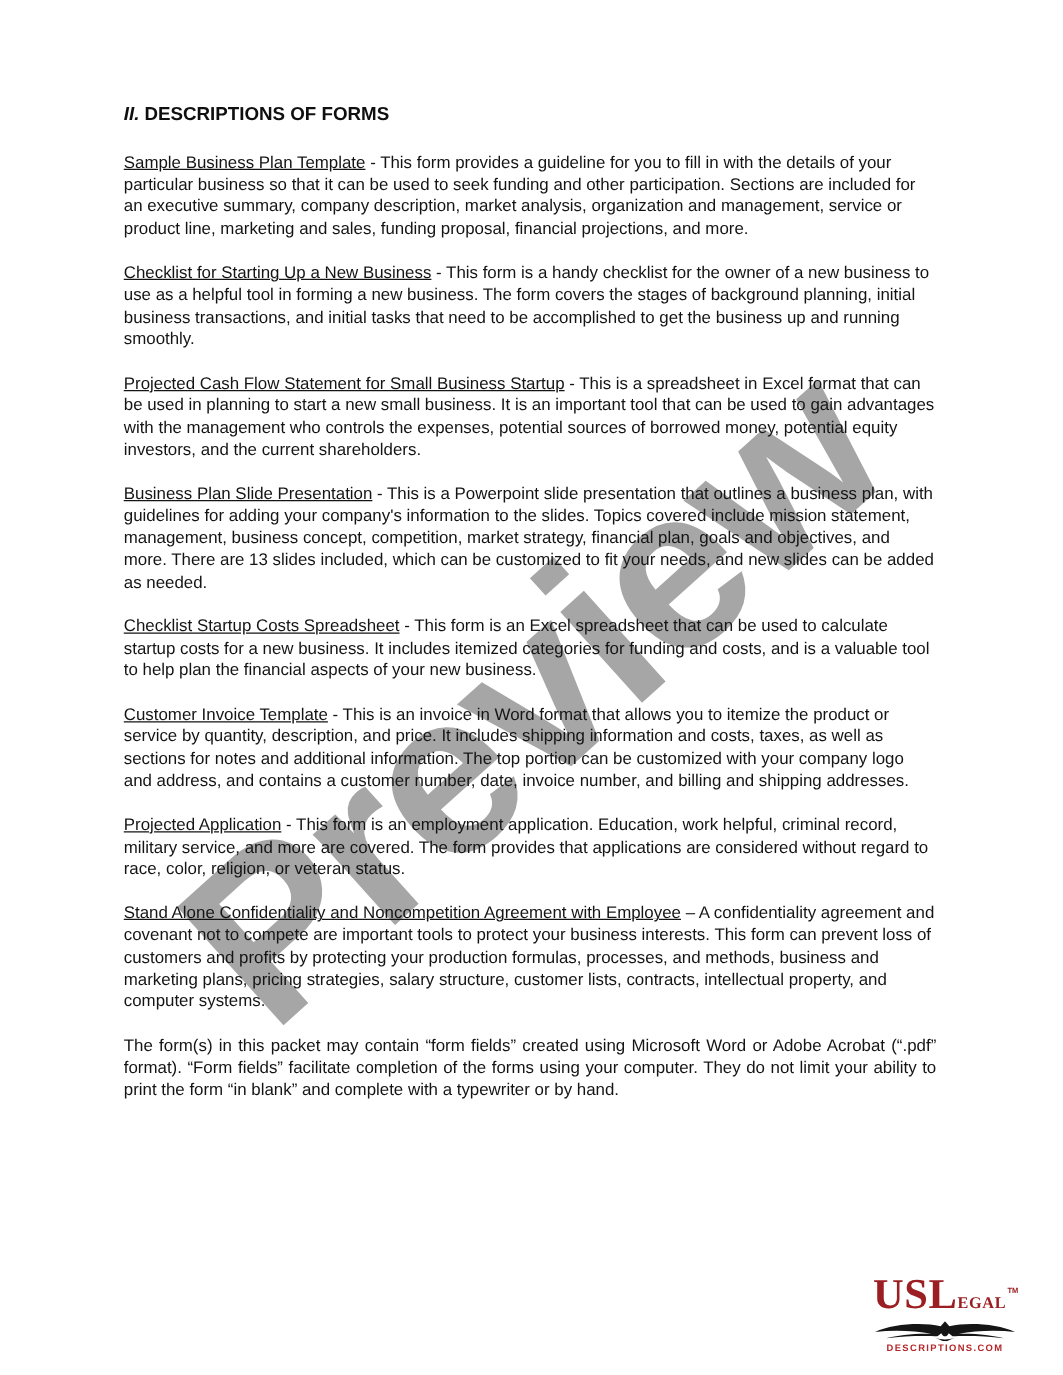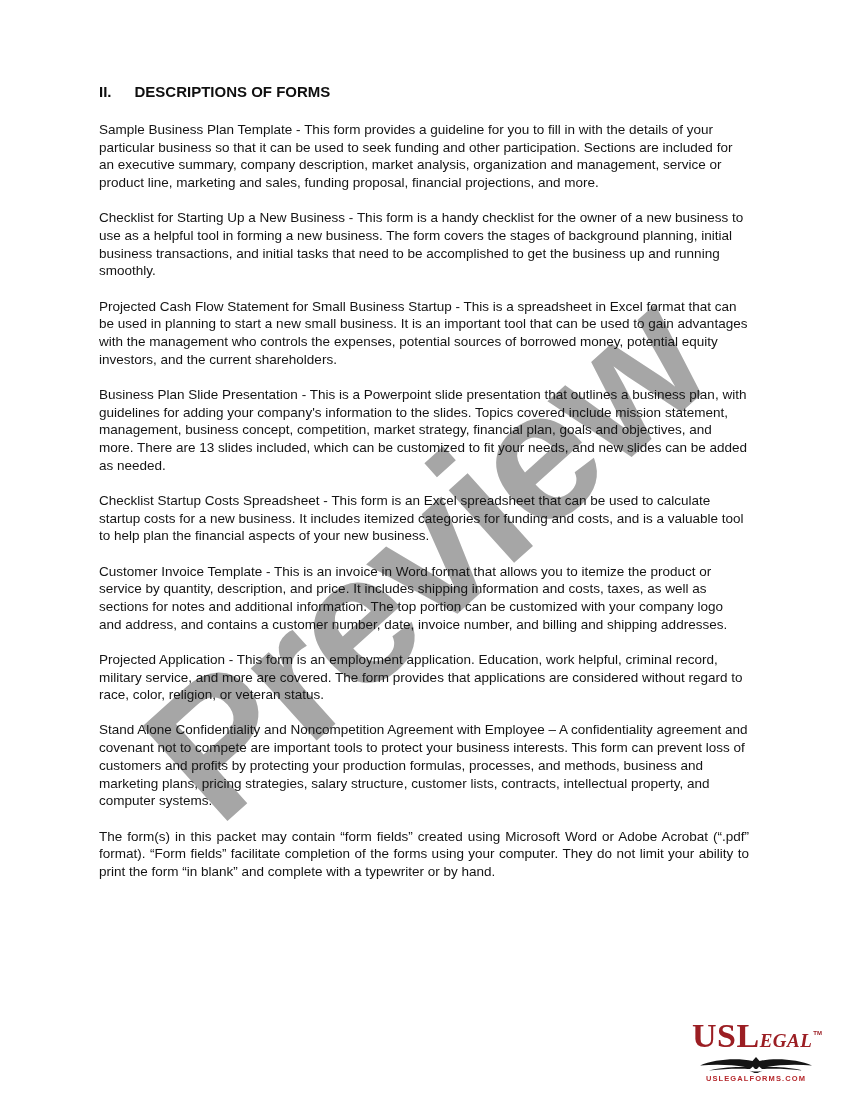--- a/index.html
+++ b/index.html
@@ -30,47 +30,47 @@
     width:650px;
     z-index:2;
   }
   .sec-heading{
     font-size:15px;
     font-weight:700;
     line-height:18px;
     margin:0 0 20px 0;
     color:#0f0f0f;
   }
-  .sec-heading .hnum{margin-right:23px;}
+  .sec-heading .hnum{margin-right:4px;font-style:italic;}
   .para{
     font-size:13.5px;
     line-height:17.7px;
     margin:0 0 17.5px 0;
     color:#141414;
   }
-  .para .lead{}
+  .para .lead{text-decoration:underline;}
   .tips-para{text-align:justify;}
   .tips-heading{margin-top:0;}
   
   .logo{
     position:absolute;
     left:692px;top:1024px;
     width:128px;
     text-align:center;
     z-index:2;
   }
   .wordmark{
     font-family:"Liberation Serif", serif;
     font-weight:700;
     color:#9b1e23;
     line-height:24px;
     white-space:nowrap;
   }
   .wm-big{font-size:34px;letter-spacing:0.5px;}
-  .wm-small{font-size:19px;letter-spacing:0.5px;font-style:italic;}
+  .wm-small{font-size:13px;letter-spacing:0.5px;}
   .wm-tm{
     font-size:6px;
     font-family:"Liberation Sans", sans-serif;
     color:#9b1e23;
     position:relative;top:-12px;left:1px;
   }
   .eagle{display:block;margin:0 auto;}
   .site-url{
     margin-top:1px;
     font-size:7.5px;
@@ -110,16 +110,16 @@
     <p class="para tips-para">The form(s) in this packet may contain “form fields” created using Microsoft Word or Adobe Acrobat (“.pdf” format). “Form fields” facilitate completion of the forms using your computer. They do not limit your ability to print the form “in blank” and complete with a typewriter or by hand.</p>
 
   </div>
 
   <div class="logo">
     <div class="wordmark"><span class="wm-big">USL</span><span class="wm-small">EGAL</span><span class="wm-tm">TM</span></div>
     <svg class="eagle" width="112" height="16" viewBox="0 0 112 16" aria-hidden="true">
       <path fill="#151515" d="M56 0 L52.5 4 C38 0.5 14 2 0 8.5 C15 7 32 7.5 45 10 C33 9.5 18 11 9 13.5 C24 11.5 41 11.5 50 12 L53 9.5 C54 11.5 55 12 56 12 C57 12 58 11.5 59 9.5 L62 12 C71 11.5 88 11.5 103 13.5 C94 11 79 9.5 67 10 C80 7.5 97 7 112 8.5 C98 2 74 0.5 59.5 4 Z"></path>
       <path fill="#151515" d="M48 13 C52 15 60 15 64 13 L57.5 16 L54.5 16 Z"></path>
     </svg>
-    <div class="site-url">USLEGALFORMS.COM</div>
+    <div class="site-url">DESCRIPTIONS.COM</div>
   </div>
 
 </div>
 
 </body></html>

